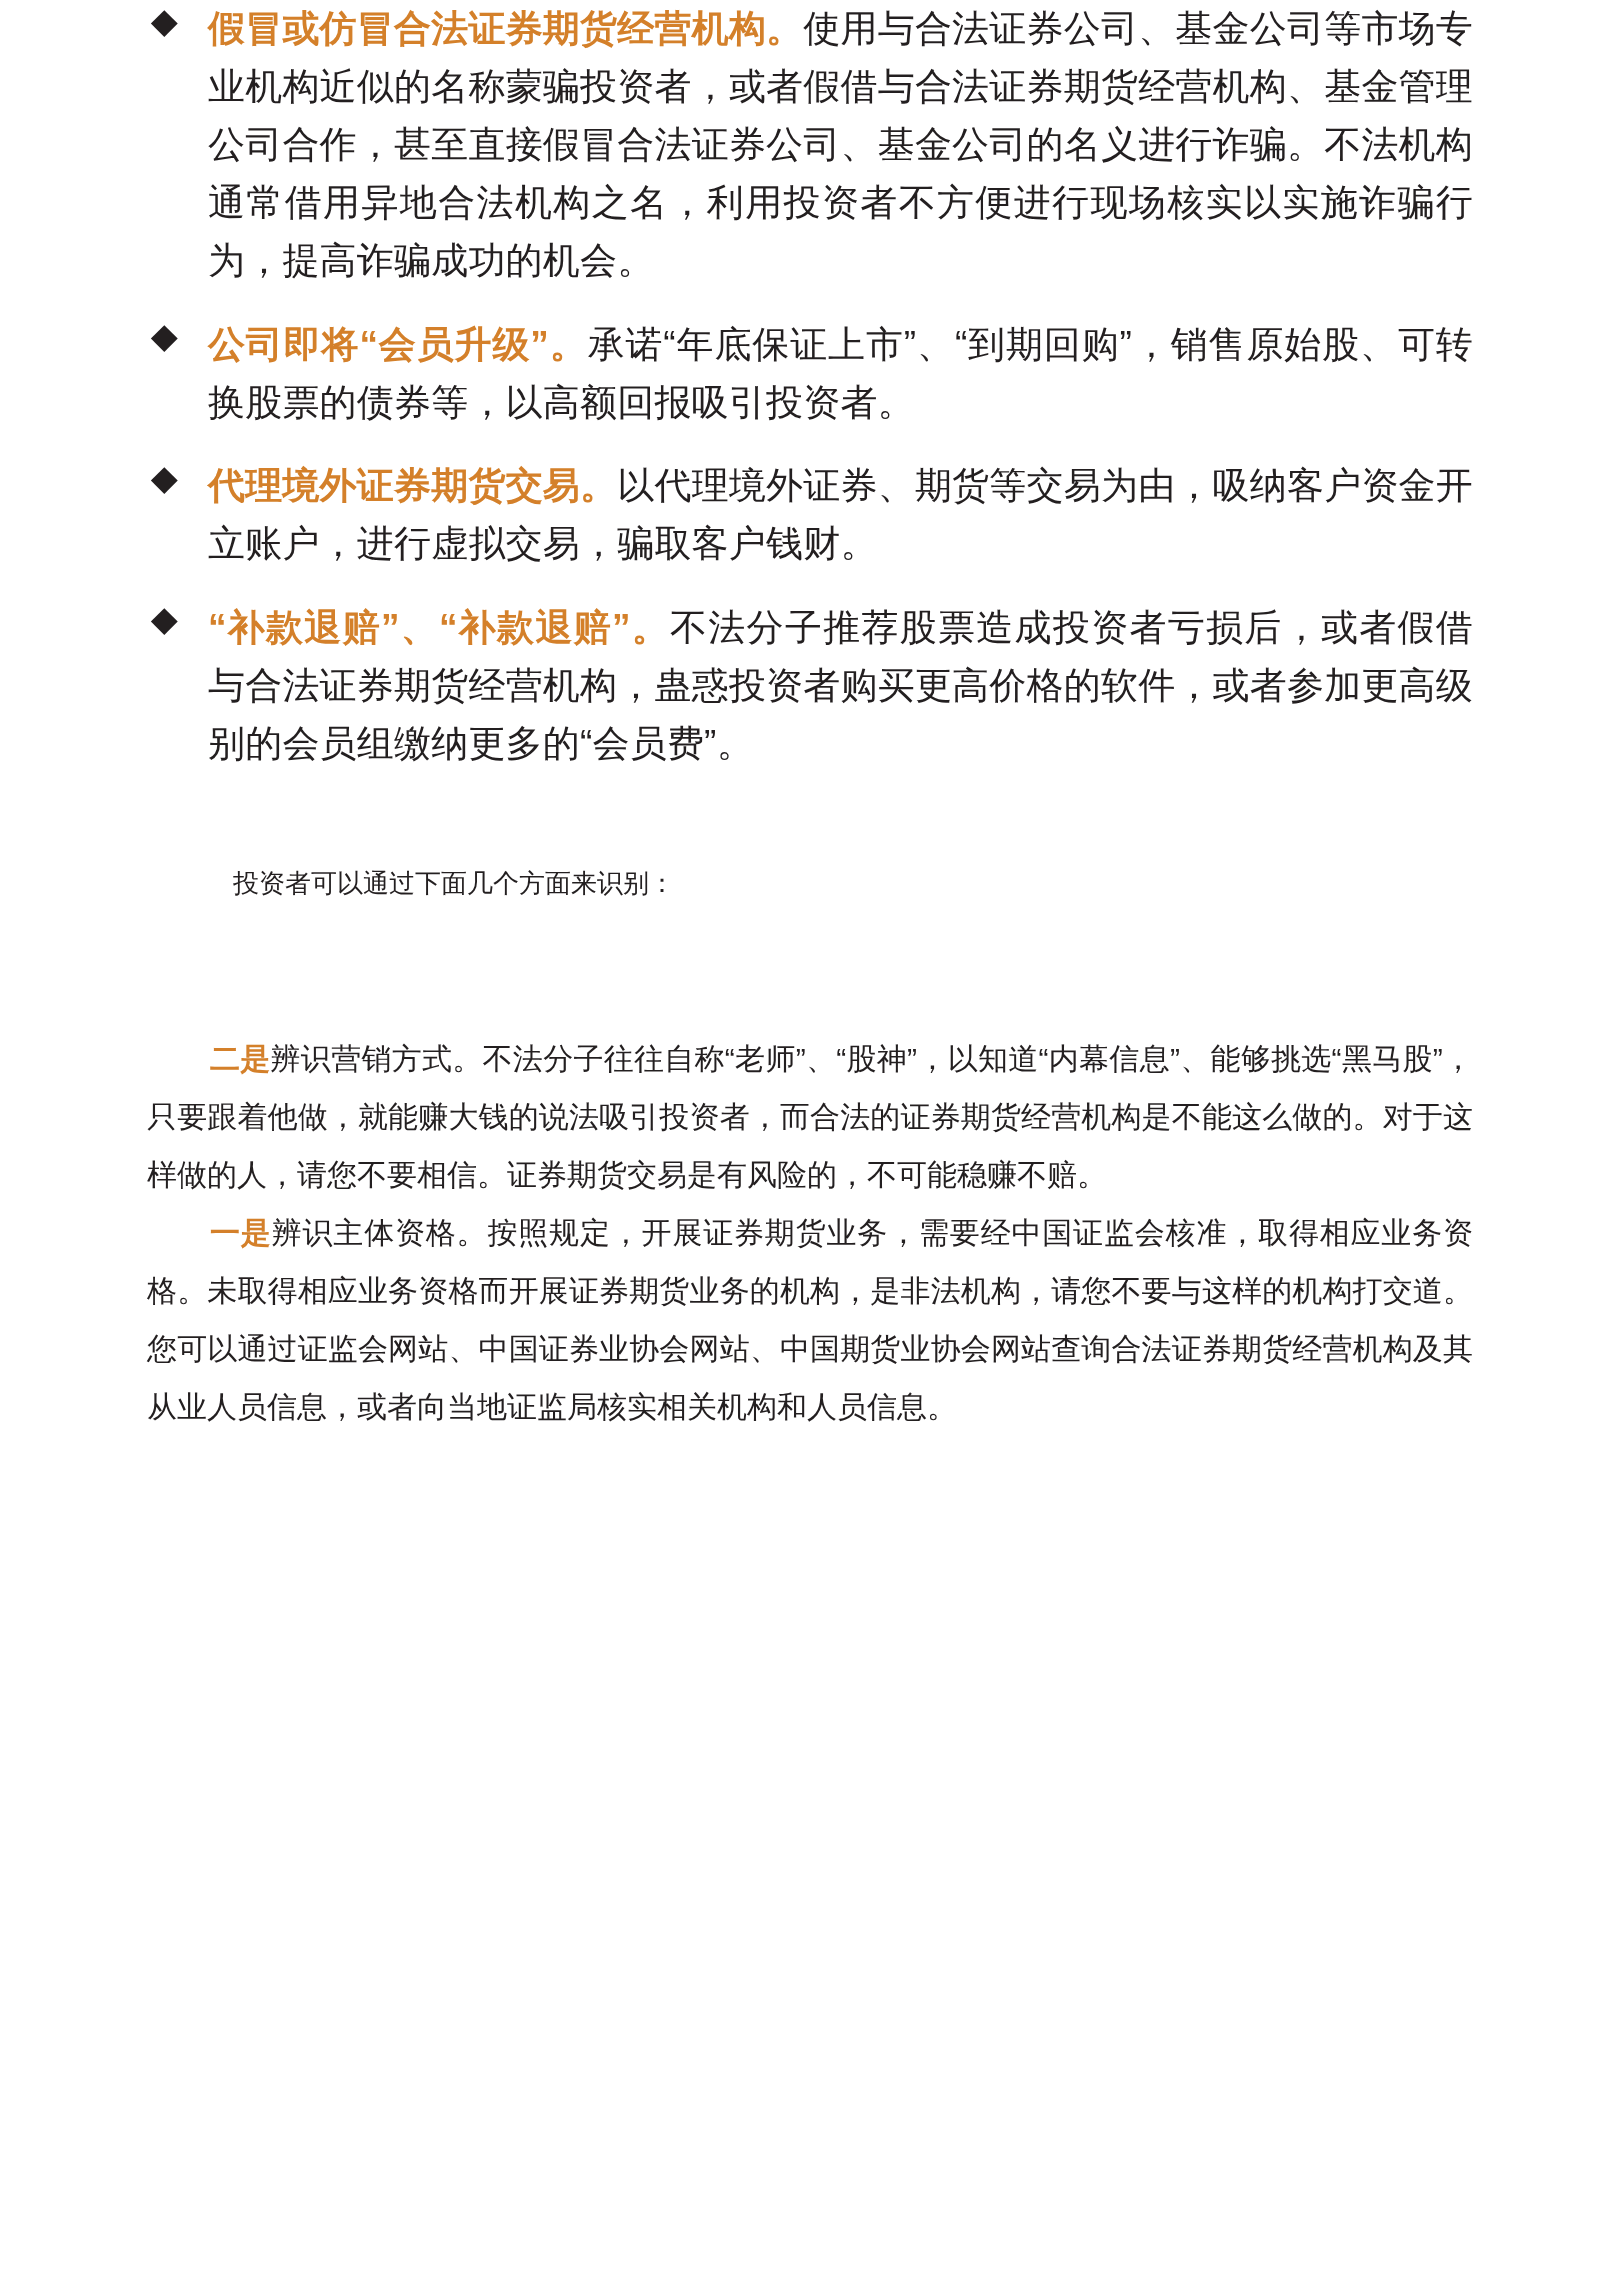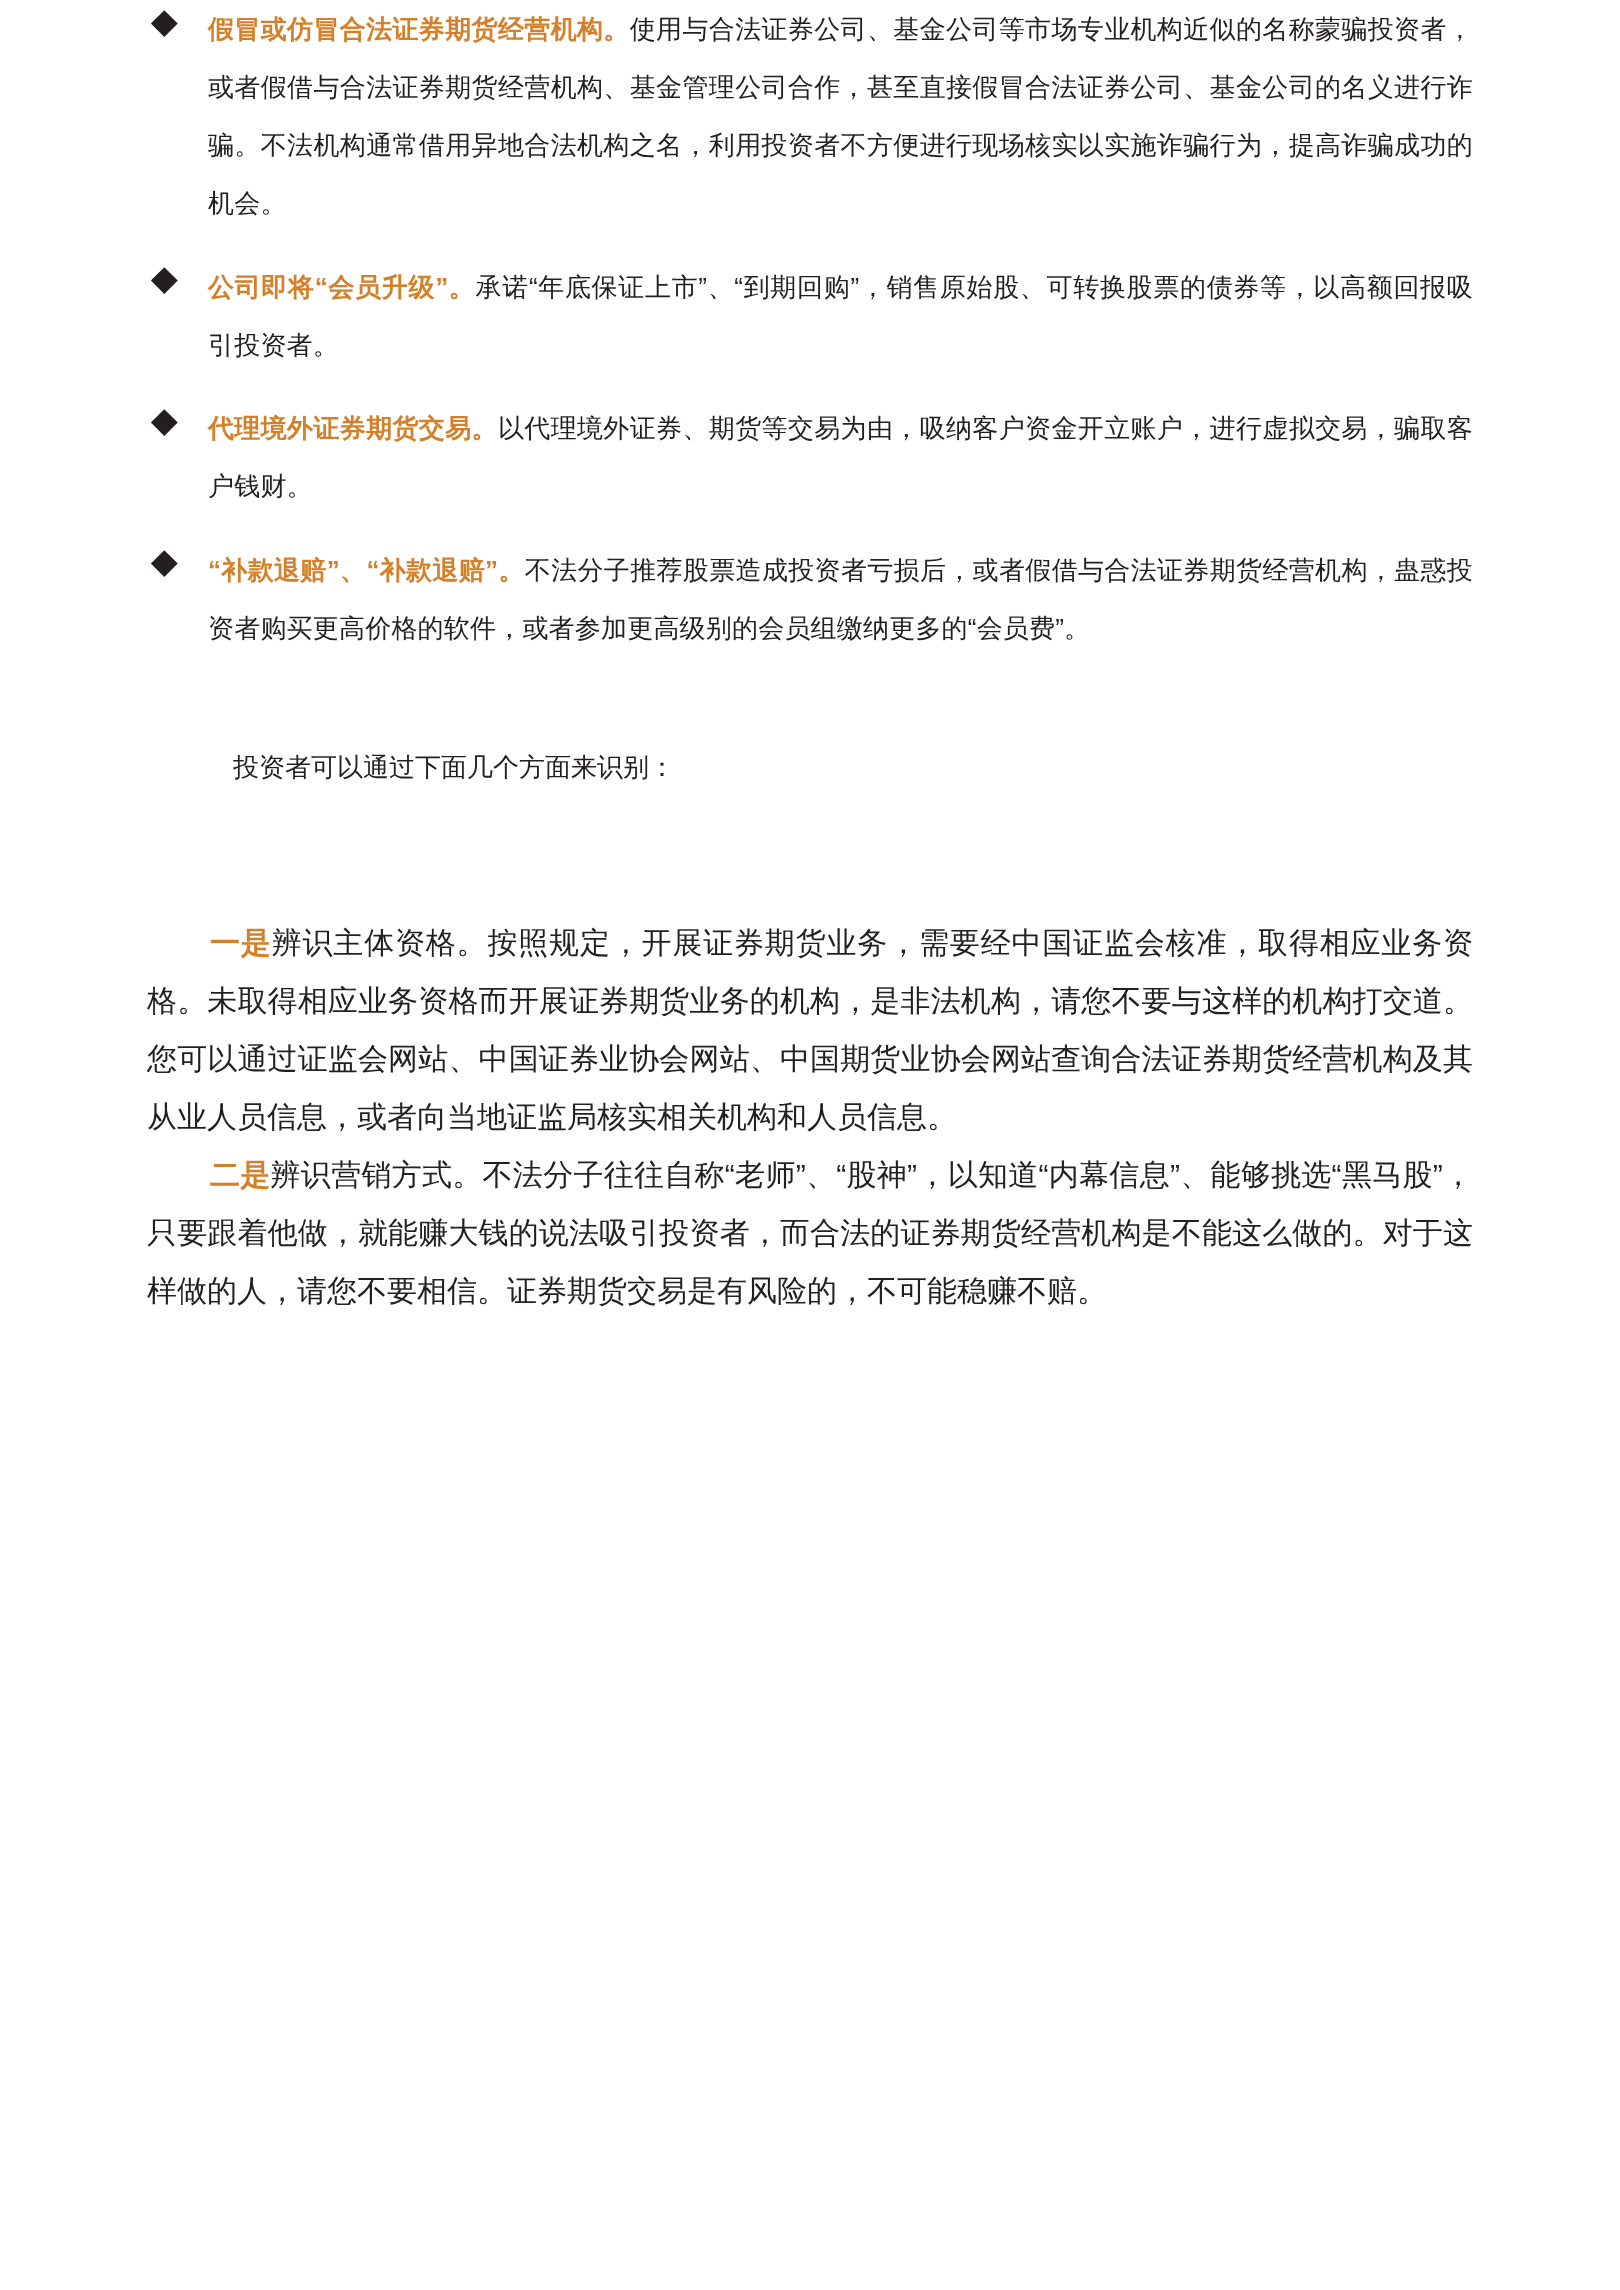--- a/index.html
+++ b/index.html
@@ -37,21 +37,21 @@
   .diamond {
     position: absolute;
     left: 7.8px;
     top: 13.7px;
     width: 18.6px;
     height: 18.6px;
     background: #231f20;
     transform: rotate(45deg);
   }
   .para {
-    font-size: 26px;
+    font-size: 37px;
     line-height: 58px;
     letter-spacing: 0.2px;
     text-align: justify;
     text-justify: inter-ideograph;
     margin: 0;
   }
   .lead {
     color: #d4802a;
     font-weight: bold;
   }
@@ -118,18 +118,18 @@
 
   </ul>
 
   <div class="spacer-lg"></div>
 
 
   <p class="intro-line">投资者可以通过下面几个方面来识别：</p>
 
   <div class="spacer-xl"></div>
 
+  <p class="num-para"><span class="numlabel">二是</span><span>辨识营销方式。不法分子往往自称“老师”、“股神”，以知道“内幕信息”、能够挑选“黑马股”，只要跟着他做，就能赚大钱的说法吸引投资者，而合法的证券期货经营机构是不能这么做的。对于这样做的人，请您不要相信。证券期货交易是有风险的，不可能稳赚不赔。</span></p>
+
   <p class="num-para"><span class="numlabel">一是</span><span>辨识主体资格。按照规定，开展证券期货业务，需要经中国证监会核准，取得相应业务资格。未取得相应业务资格而开展证券期货业务的机构，是非法机构，请您不要与这样的机构打交道。您可以通过证监会网站、中国证券业协会网站、中国期货业协会网站查询合法证券期货经营机构及其从业人员信息，或者向当地证监局核实相关机构和人员信息。</span></p>
-
-  <p class="num-para"><span class="numlabel">二是</span><span>辨识营销方式。不法分子往往自称“老师”、“股神”，以知道“内幕信息”、能够挑选“黑马股”，只要跟着他做，就能赚大钱的说法吸引投资者，而合法的证券期货经营机构是不能这么做的。对于这样做的人，请您不要相信。证券期货交易是有风险的，不可能稳赚不赔。</span></p>
 
 </div>
 
 
 </body></html>

